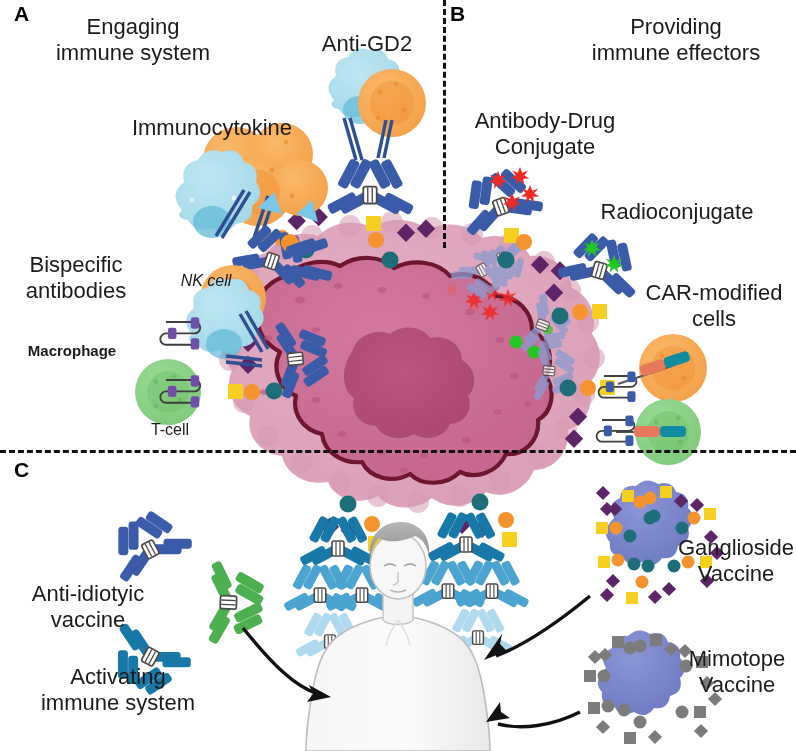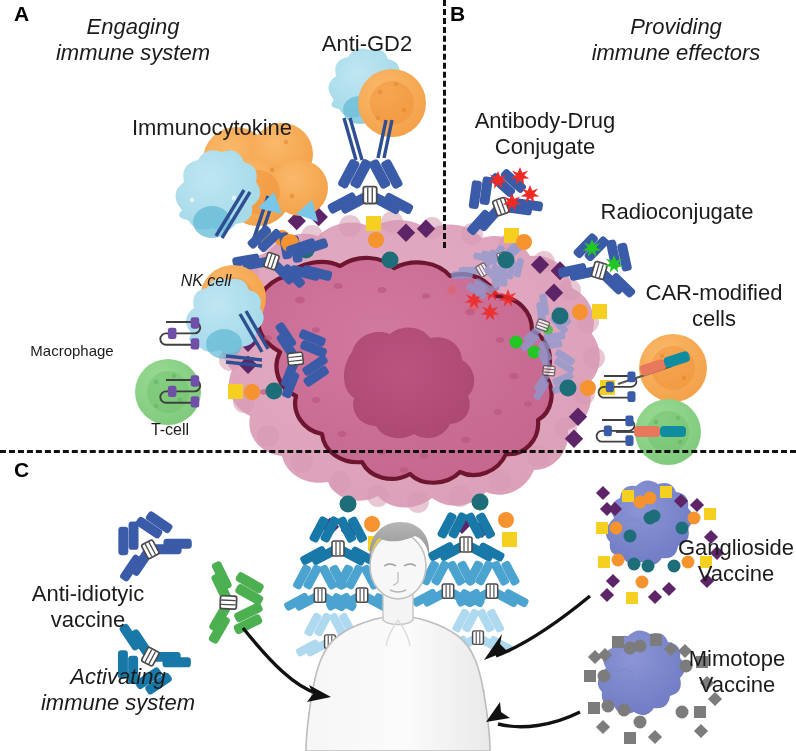--- a/index.html
+++ b/index.html
@@ -6,21 +6,21 @@
   body{width:796px;height:751px;overflow:hidden;
        font-family:"Liberation Sans",sans-serif;color:#1a1a1a;}
   #fig{position:relative;width:796px;height:751px;background:#fff;}
   .lbl{position:absolute;text-align:center;line-height:1.16;
        font-size:22px;color:#1b1b1b;white-space:pre-line;}
   .panel-letter{position:absolute;font-weight:bold;font-size:21px;color:#000;}
   .divider{position:absolute;background:transparent;}
   .dv-v{width:0;border-left:3px dashed #111;}
   .dv-h{height:0;border-top:3px dashed #111;}
   svg{position:absolute;top:0;left:0;width:796px;height:751px;overflow:visible;}
-  .ttl{font-size:22px;font-style:italic;}
+  .ttl{font-size:22px;}
 </style>
 </head>
 <body>
 
 <div id="fig">
 
   <svg viewBox="0 0 796 751">
     <defs>
       <radialGradient id="gNuc" cx="45%" cy="40%" r="70%">
         <stop offset="0%" stop-color="#b8537e"></stop>
@@ -643,24 +643,26 @@
   <div class="lbl ttl" style="left:560px;top:14px;width:232px;">Providing
 immune effectors</div>
 
   <div class="lbl ttl" style="left:8px;top:664px;width:220px;">Activating
 immune system</div>
 
   <div class="lbl" style="left:112px;top:115px;width:200px;">Immunocytokine</div>
 
   <div class="lbl" style="left:312px;top:31px;width:110px;">Anti-GD2</div>
 
+  <div class="lbl" style="left:6px;top:252px;width:140px;">Bispecific
+antibodies</div>
 
   <div class="lbl" style="left:158px;top:272px;width:96px;font-size:16px;font-style:italic;">NK cell</div>
 
-  <div class="lbl" style="left:6px;top:342px;width:132px;font-size:15px;">Macrophage</div>
+  <div class="lbl" style="left:6px;top:342px;width:132px;font-size:15px;font-weight:bold;">Macrophage</div>
 
   <div class="lbl" style="left:120px;top:421px;width:100px;font-size:16px;">T-cell</div>
 
   <div class="lbl" style="left:592px;top:199px;width:170px;">Radioconjugate</div>
 
   <div class="lbl" style="left:455px;top:108px;width:180px;">Antibody-Drug
 Conjugate</div>
 
   <div class="lbl" style="left:636px;top:280px;width:156px;">CAR-modified
 cells</div>

